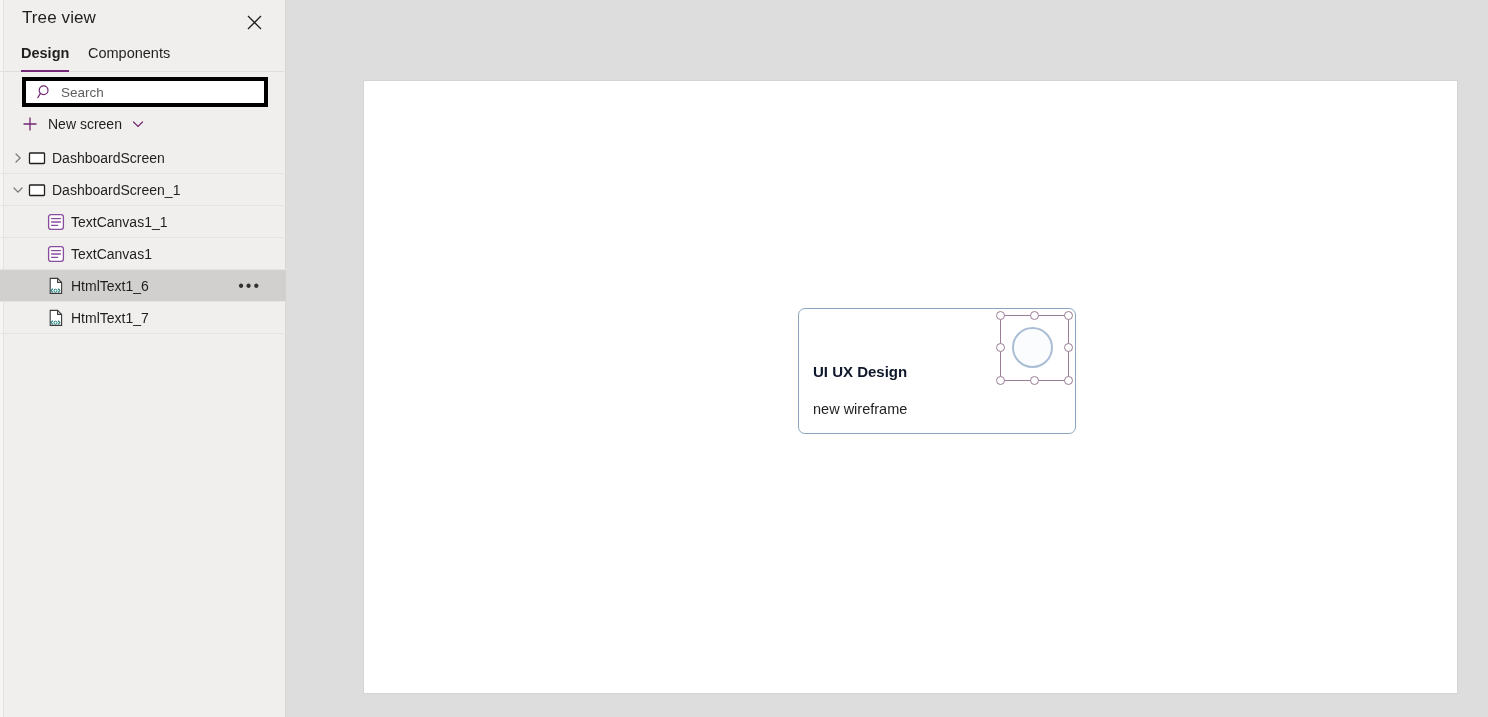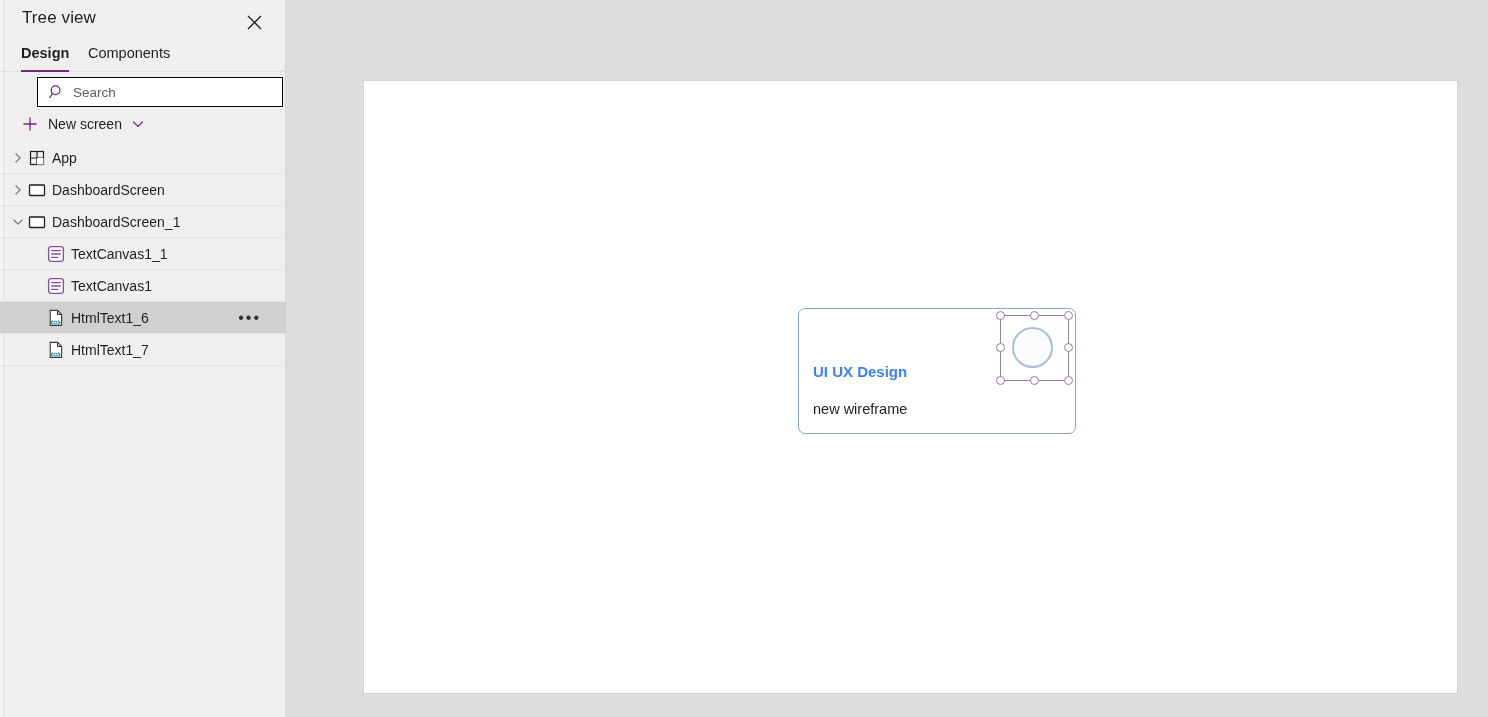--- a/index.html
+++ b/index.html
@@ -117,26 +117,25 @@
   }
 
   
   .search-wrap {
     position: absolute;
     left: 22px;
     top: 77px;
     width: 246px;
     height: 30px;
     background: #ffffff;
-    border: 1px solid #000000;
+    border: 4px solid #000000;
     box-sizing: border-box;
     display: flex;
     align-items: center;
     cursor: text;
-    margin-left: 15px;
   }
   .search-icon {
     width: 16px;
     height: 16px;
     margin-left: 11px;
     margin-right: 8px;
     flex: 0 0 auto;
     color: #742774;
   }
   .search-input {
@@ -252,21 +251,21 @@
     border-radius: 7px;
     background: #ffffff;
     box-sizing: border-box;
   }
   #card-title {
     position: absolute;
     left: 14px;
     top: 54px;
     font-size: 15px;
     font-weight: bold;
-    color: #3b82f6;
+    color: #0f172a;
     white-space: nowrap;
   }
   #card-subtitle {
     position: absolute;
     left: 14px;
     top: 92px;
     font-size: 14.5px;
     color: #201f1e;
     white-space: nowrap;
   }
@@ -387,35 +386,20 @@
 
   <div id="tree-list">
       <div class="tree-row d0">
         <span class="tree-chevron">
   <svg width="12" height="12" viewBox="0 0 12 12" aria-hidden="true">
     <path d="M4 2 L8.2 6 L4 10" stroke="#797775" stroke-width="1.2" fill="none" stroke-linecap="round"></path>
   </svg>
 </span>
         <span class="tree-icon">
   <svg width="18" height="18" viewBox="0 0 18 18" aria-hidden="true">
-    <rect x="2.5" y="2.5" width="13" height="13" stroke="#201f1e" stroke-width="1.2" fill="none"></rect>
-    <path d="M9 2.5 V15.5 M2.5 9 H15.5" stroke="#201f1e" stroke-width="1.2" fill="none"></path>
-    <rect x="9" y="9" width="6.5" height="6.5" fill="#ffffff"></rect>
-  </svg>
-</span>
-        <span class="tree-label">App</span>
-      </div>
-      <div class="tree-row d0">
-        <span class="tree-chevron">
-  <svg width="12" height="12" viewBox="0 0 12 12" aria-hidden="true">
-    <path d="M4 2 L8.2 6 L4 10" stroke="#797775" stroke-width="1.2" fill="none" stroke-linecap="round"></path>
-  </svg>
-</span>
-        <span class="tree-icon">
-  <svg width="18" height="18" viewBox="0 0 18 18" aria-hidden="true">
     <rect x="1.5" y="4" width="15" height="10.5" rx="0.7" stroke="#201f1e" stroke-width="1.3" fill="#ffffff"></rect>
   </svg>
 </span>
         <span class="tree-label">DashboardScreen</span>
       </div>
       <div class="tree-row d0">
         <span class="tree-chevron">
   <svg width="12" height="12" viewBox="0 0 12 12" aria-hidden="true">
     <path d="M2 4 L6 8.2 L10 4" stroke="#797775" stroke-width="1.2" fill="none" stroke-linecap="round"></path>
   </svg>

